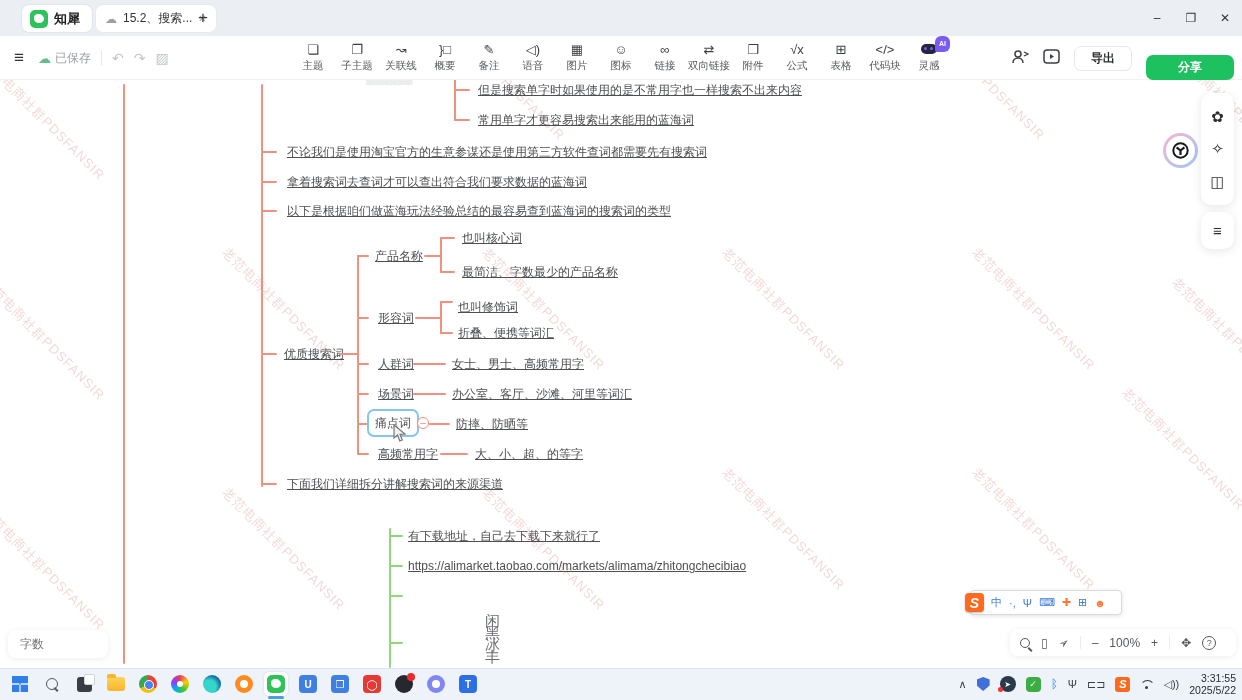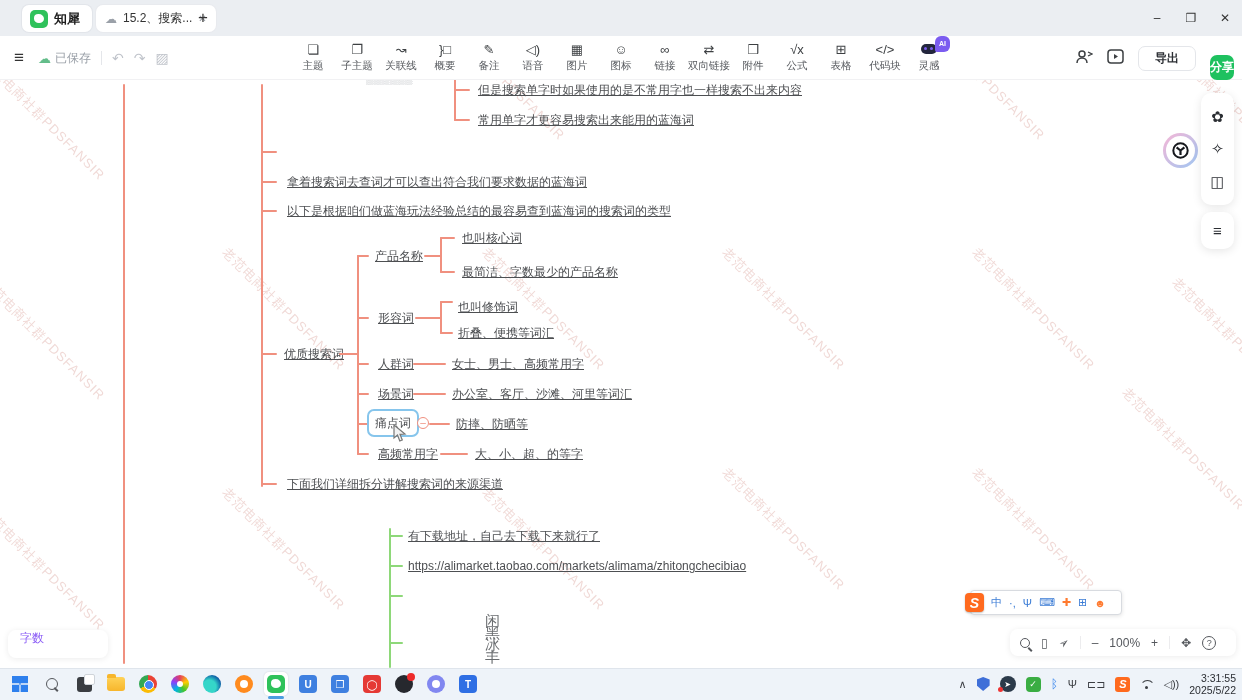--- a/index.html
+++ b/index.html
@@ -41,21 +41,21 @@
   .tb-lb { font-size:10.5px; color:#55585d; white-space:nowrap; }
   .ai-badge { position:absolute; top:-7px; right:-13px; background:#7b5cf0; color:#fff; font-size:7px;
       font-weight:bold; border-radius:6px 6px 6px 2px; padding:1px 4px; }
   .insp-ic { display:inline-block; width:16px; height:10px; background:#23263d; border-radius:5px; position:relative; }
   .insp-ic::after{ content:""; position:absolute; left:3px; top:3px; width:3px; height:3px; border-radius:50%;
       background:#7b5cf0; box-shadow:6px 0 0 #7b5cf0; }
   .tbl-right { position:absolute; right:8px; top:0; height:44px; display:flex; align-items:center; gap:14px; }
   .tbr-ic { color:#3d4043; }
   .btn-export { height:25px; padding:0 16px; border:1px solid #e4e6ea; border-radius:7px; background:#fff;
       font-size:12px; color:#2b2e33; font-weight:bold; display:flex; align-items:center; }
-  .btn-share { height:25px; padding:0 0; border-radius:7px; background:#1ec15f; font-size:12px;
+  .btn-share { height:25px; padding:0 32px; border-radius:7px; background:#1ec15f; font-size:12px;
       color:#fff; font-weight:bold; display:flex; align-items:center;margin-top:19px; }
 
   
   #canvas { position:absolute; left:0; top:80px; width:1242px; height:588px; background:#fff; overflow:hidden; }
   .wm { position:absolute; font-size:13px; letter-spacing:1px; color:rgba(205,130,120,0.30);
       transform:rotate(45deg); white-space:nowrap; pointer-events:none; }
   .pline { background:#f0907f; position:absolute; border-radius:2px; }
   .gline { background:#8ed879; position:absolute; border-radius:2px; }
   .mnode { position:absolute; font-size:12px; color:#4d4f52; white-space:nowrap; line-height:18px;text-decoration:underline; }
   .mnode.url { font-family:"Liberation Sans","DejaVu Sans",sans-serif; }
@@ -69,22 +69,22 @@
   
   .ai-circle { position:absolute; left:1163px; top:133px; width:35px; height:35px; border-radius:50%;
       border:3px solid transparent; background:linear-gradient(#fff,#fff) padding-box,
       linear-gradient(135deg,#f6b6d6,#9fc6f2) border-box; display:flex; align-items:center; justify-content:center; }
   .rpanel { position:absolute; background:#fff; border-radius:10px; box-shadow:0 2px 10px rgba(0,0,0,.10);
       display:flex; flex-direction:column; align-items:center; justify-content:space-evenly; }
   .rp-ic { font-size:15px; color:#2b2e33; }
 
   
   .wordcount { position:absolute; left:8px; top:630px; width:100px; height:28px; background:#fff;
-      border-radius:8px; box-shadow:0 1px 6px rgba(0,0,0,.08); display:flex; padding:0 12px;
-      font-size:12px; color:#8b5cf6; }
+      border-radius:8px; box-shadow:0 1px 6px rgba(0,0,0,.08); display:flex; align-items:center; padding:0 12px;
+      font-size:12px; color:#737373; }
   .zoombar { position:absolute; left:1010px; top:629px; width:226px; height:27px; background:#fff;
       border-radius:8px; box-shadow:0 1px 6px rgba(0,0,0,.08); display:flex; align-items:center;
       padding:0 10px; gap:11px; font-size:12px; color:#55585d; }
   .zdiv { width:1px; height:13px; background:#ececee; }
   .mag { width:10px; height:10px; border:1.6px solid #55585d; border-radius:50%; position:relative; display:inline-block; }
   .mag::after { content:""; position:absolute; left:8px; top:8px; width:5px; height:1.6px; background:#55585d;
       transform:rotate(45deg); transform-origin:0 0; }
   .nav-ic { display:inline-block; transform:rotate(-40deg); font-size:12px; }
   .help-ic { width:14px; height:14px; border:1.3px solid #55585d; border-radius:50%; font-size:9px;
       display:flex; align-items:center; justify-content:center; }
@@ -290,20 +290,21 @@
 
     <div class="clipped" style="left:366px;top:-2px;width:72px">▒▒▒▒▒▒</div>
 
     <div class="pline" style="left:454px;top:-2px;width:2px;height:43px"></div>
     <div class="pline" style="left:454px;top:9px;width:16px;height:2px"></div>
     <div class="pline" style="left:454px;top:39px;width:16px;height:2px"></div>
     <div class="mnode" style="left:478px;top:1px">但是搜索单字时如果使用的是不常用字也一样搜索不出来内容</div>
     <div class="mnode" style="left:478px;top:31px">常用单字才更容易搜索出来能用的蓝海词</div>
 
     <div class="pline" style="left:261px;top:71px;width:16px;height:2px"></div>
+    <div class="mnode" style="left:287px;top:63px">不论我们是使用淘宝官方的生意参谋还是使用第三方软件查词都需要先有搜索词</div>
     <div class="pline" style="left:261px;top:101px;width:16px;height:2px"></div>
     <div class="mnode" style="left:287px;top:93px">拿着搜索词去查词才可以查出符合我们要求数据的蓝海词</div>
     <div class="pline" style="left:261px;top:130px;width:16px;height:2px"></div>
     <div class="mnode" style="left:287px;top:122px">以下是根据咱们做蓝海玩法经验总结的最容易查到蓝海词的搜索词的类型</div>
 
     <div class="pline" style="left:261px;top:273px;width:16px;height:2px"></div>
     <div class="mnode" style="left:284px;top:265px">优质搜索词</div>
     <div class="pline" style="left:339px;top:273px;width:19px;height:2px"></div>
     <div class="pline" style="left:357px;top:175px;width:2px;height:200px"></div>
 

